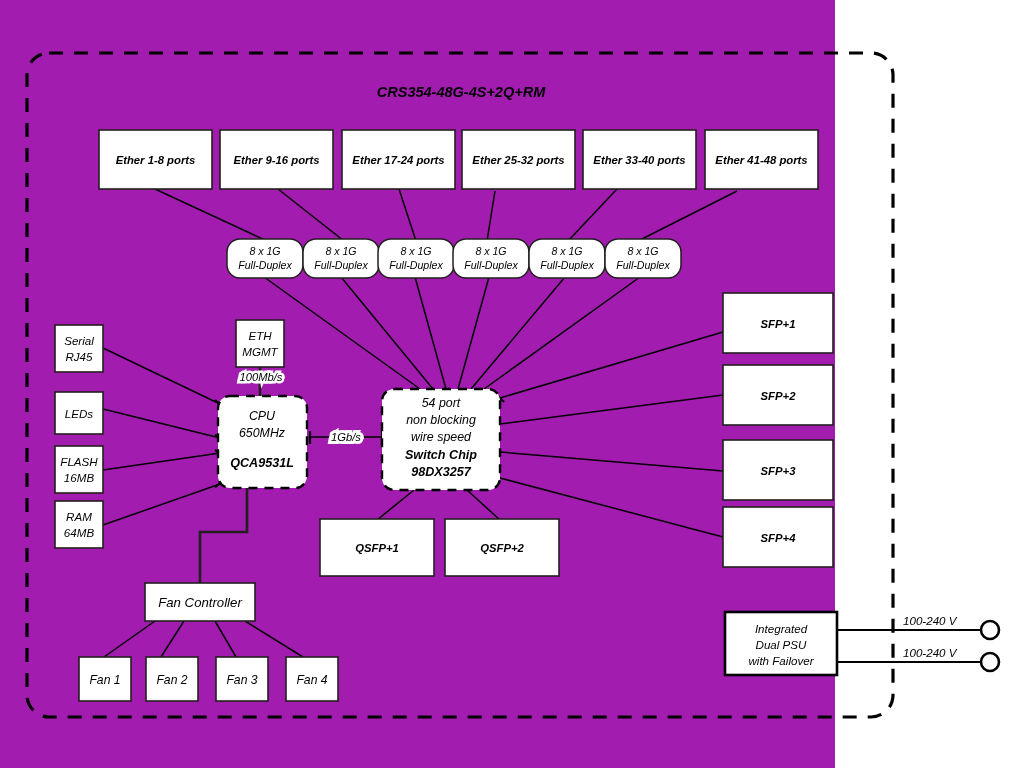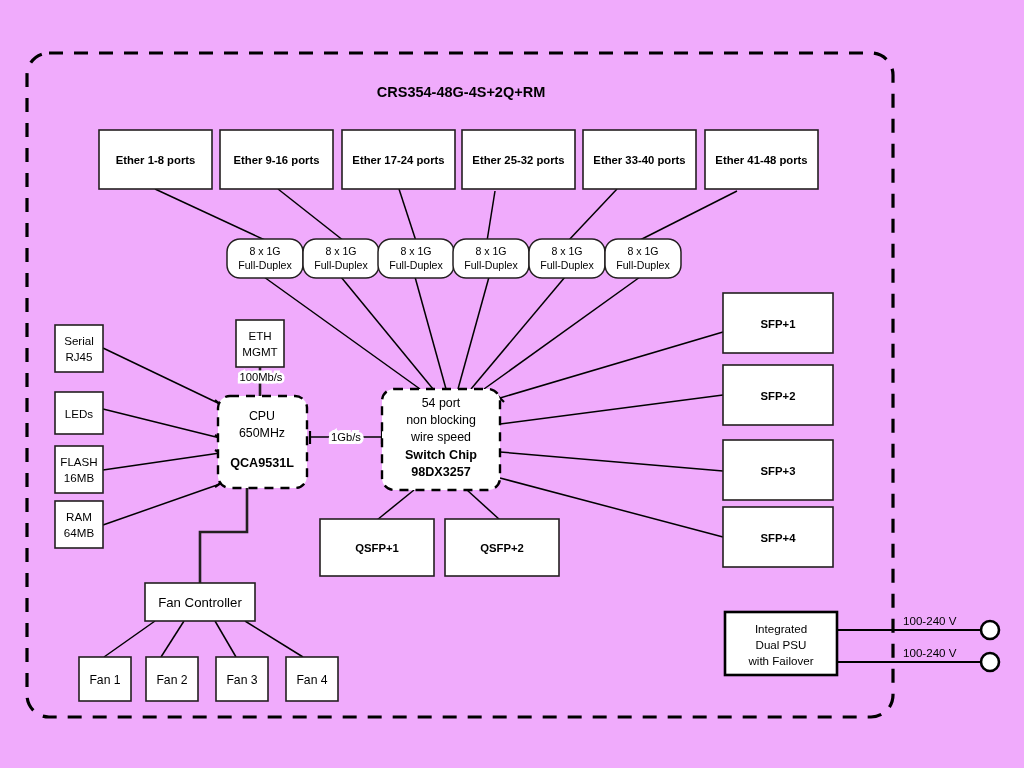--- a/index.html
+++ b/index.html
@@ -9,23 +9,24 @@
     background: #ffffff;
   }
   body {
     width: 1024px;
     height: 768px;
     font-family: "Liberation Sans", sans-serif;
     overflow: hidden;
   }
   #diagram-root {
     position: relative;
-    width: 1024px;
+    width: 835px;
     height: 768px;
-    background: #f0abfc;
+    background: #a21caf;
+    font-style: italic;
   }
   svg#block-diagram {
     display: block;
     width: 1024px;
     height: 768px;
   }
   .outer-frame {
     fill: none;
     stroke: #000000;
     stroke-width: 3.2;

